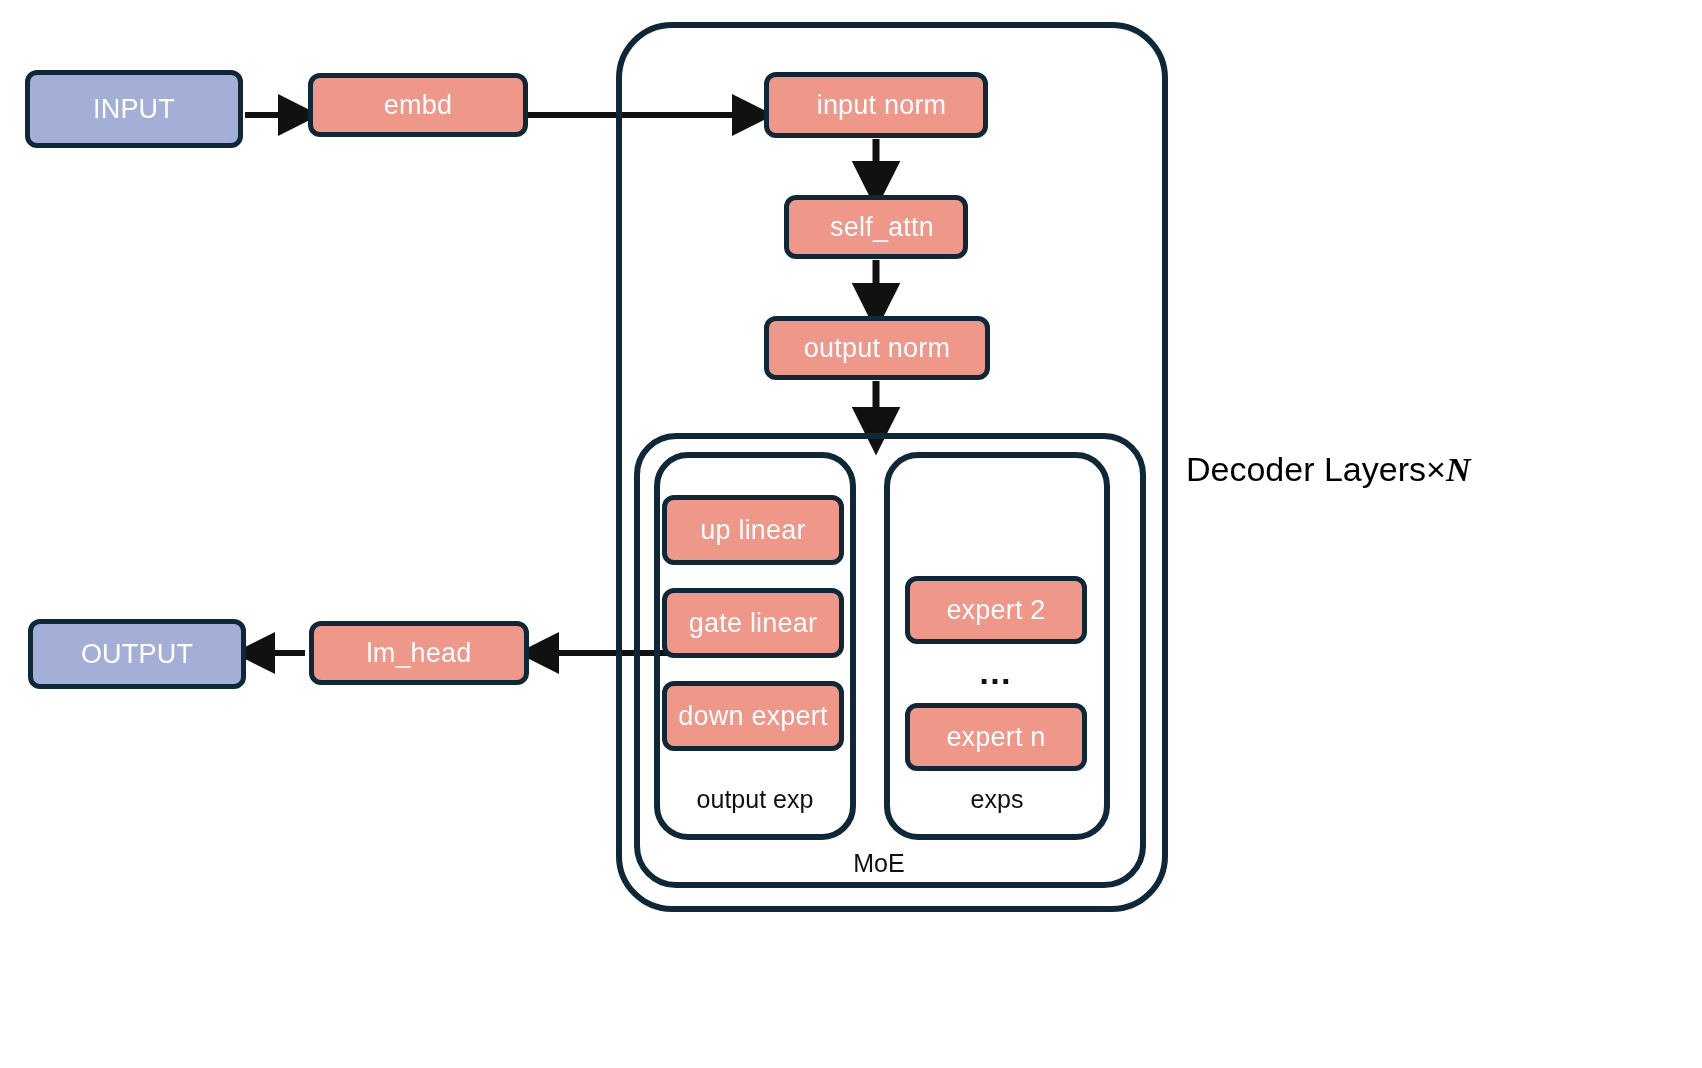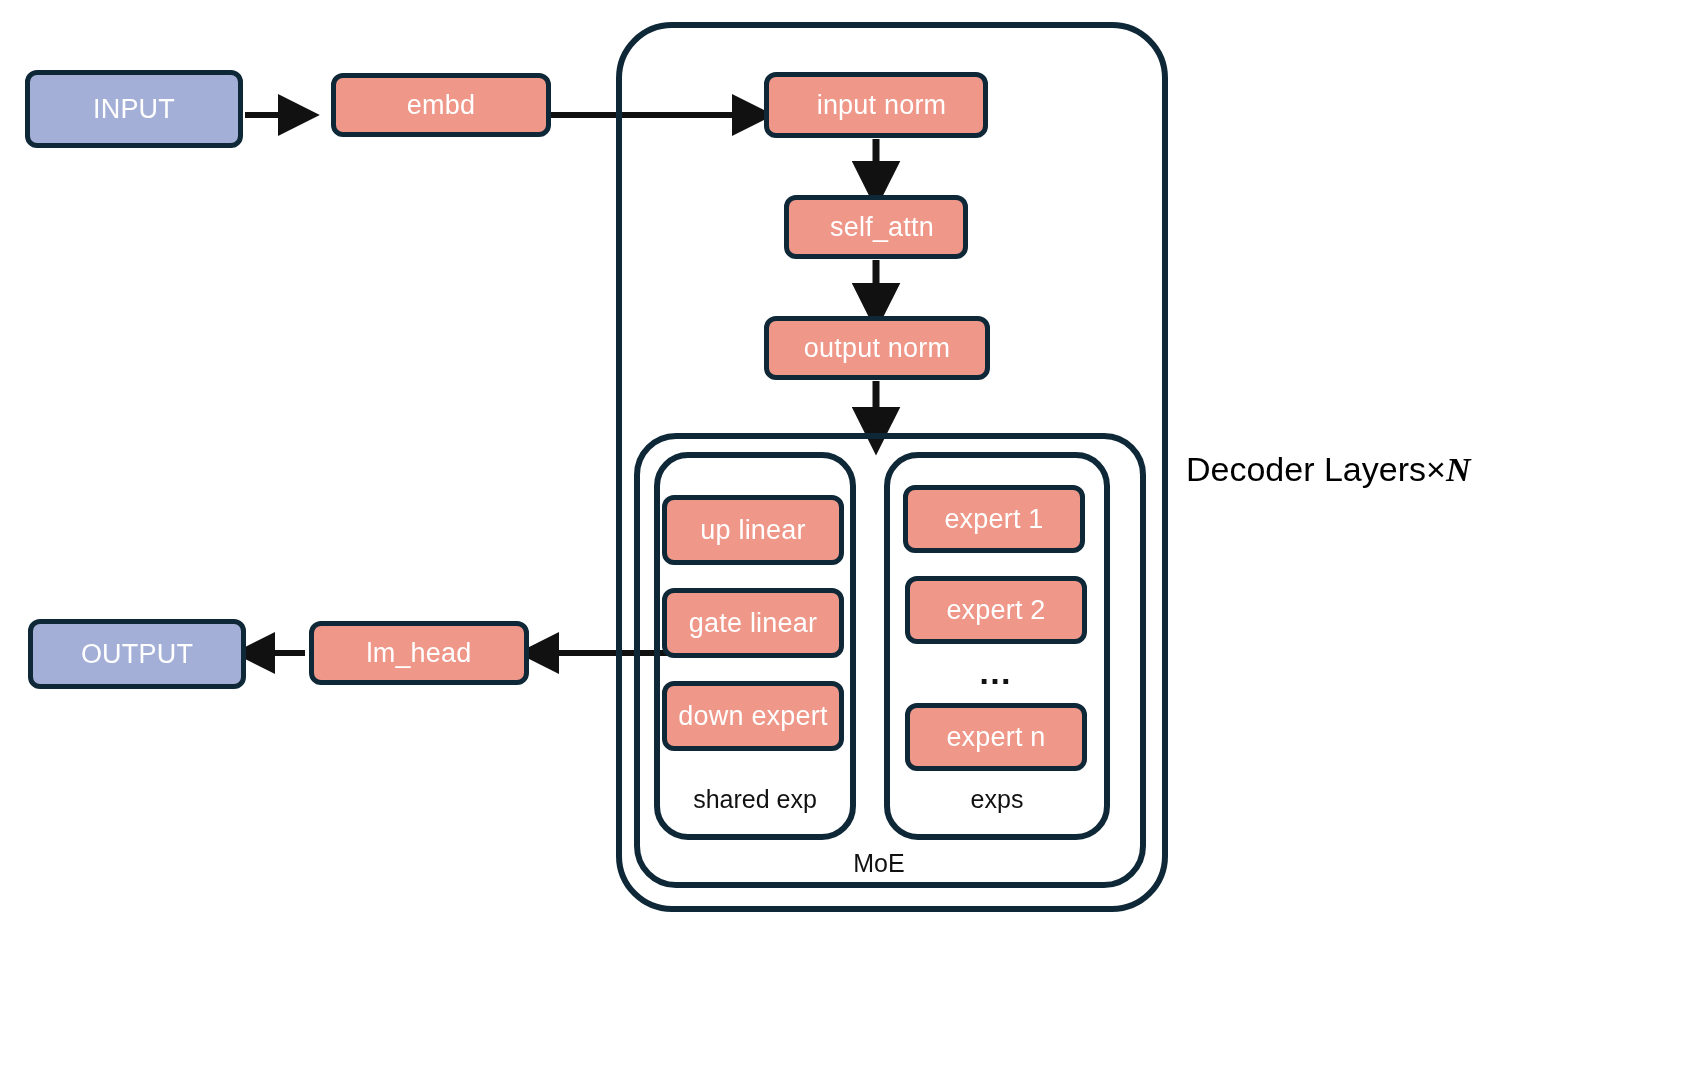--- a/index.html
+++ b/index.html
@@ -104,46 +104,45 @@
 
     <line x1="305" y1="653" x2="250" y2="653" stroke="#111111" stroke-width="6" marker-end="url(#ah)"></line>
   </svg>
 
   <div class="group" style="left:616px; top:22px; width:552px; height:890px; border-radius:56px;"></div>
 
   <div class="group" style="left:634px; top:433px; width:512px; height:455px; border-radius:42px;"></div>
   <div class="group-label" style="left:849px; top:851px; width:60px; text-align:center;">MoE</div>
 
   <div class="group" style="left:654px; top:452px; width:202px; height:388px; border-radius:34px;"></div>
-  <div class="group-label" style="left:654px; top:787px; width:202px; text-align:center;">shared exp</div>
+  <div class="group-label" style="left:654px; top:787px; width:202px; text-align:center;">output exp</div>
 
   <div class="group" style="left:884px; top:452px; width:226px; height:388px; border-radius:34px;"></div>
   <div class="group-label" style="left:884px; top:787px; width:226px; text-align:center;">exps</div>
 
   <div class="node blue" style="left:25px; top:70px; width:218px; height:78px;">INPUT</div>
 
   <div class="node blue" style="left:28px; top:619px; width:218px; height:70px;">OUTPUT</div>
 
-  <div class="node salmon" style="left:308px; top:73px; width:220px; height:64px;margin-left:23px;">embd</div>
+  <div class="node salmon" style="left:308px; top:73px; width:220px; height:64px;">embd</div>
 
   <div class="node salmon" style="left:309px; top:621px; width:220px; height:64px;">lm_head</div>
 
   <div class="node salmon" style="left:764px; top:72px; width:224px; height:66px;padding-left:11px;">input norm</div>
 
   <div class="node salmon" style="left:784px; top:195px; width:184px; height:64px;padding-left:12px;">self_attn</div>
 
   <div class="node salmon" style="left:764px; top:316px; width:226px; height:64px;">output norm</div>
 
   <div class="node salmon" style="left:662px; top:495px; width:182px; height:70px;">up linear</div>
 
   <div class="node salmon" style="left:662px; top:588px; width:182px; height:70px;">gate linear</div>
 
   <div class="node salmon" style="left:662px; top:681px; width:182px; height:70px;">down expert</div>
 
-  <div class="node salmon" style="left:903px; top:485px; width:182px; height:68px;">expert 1</div>
 
   <div class="node salmon" style="left:905px; top:576px; width:182px; height:68px;">expert 2</div>
 
   <div class="ellipsis" style="left:905px; top:655px; width:182px; text-align:center;">…</div>
 
   <div class="node salmon" style="left:905px; top:703px; width:182px; height:68px;">expert n</div>
 
   <div class="side-label" style="left:1186px; top:452px;">
     <span>Decoder Layers×</span><span class="nvar">N</span>
   </div>

